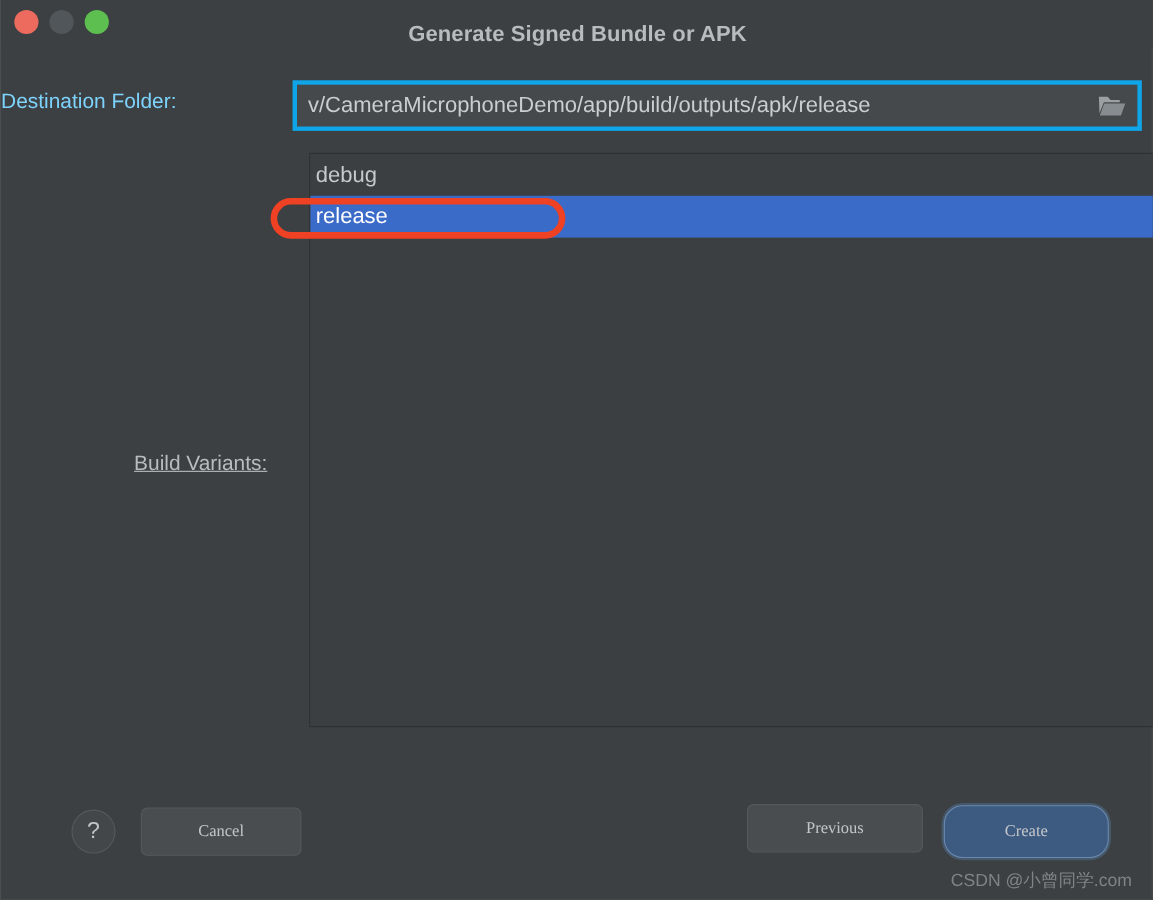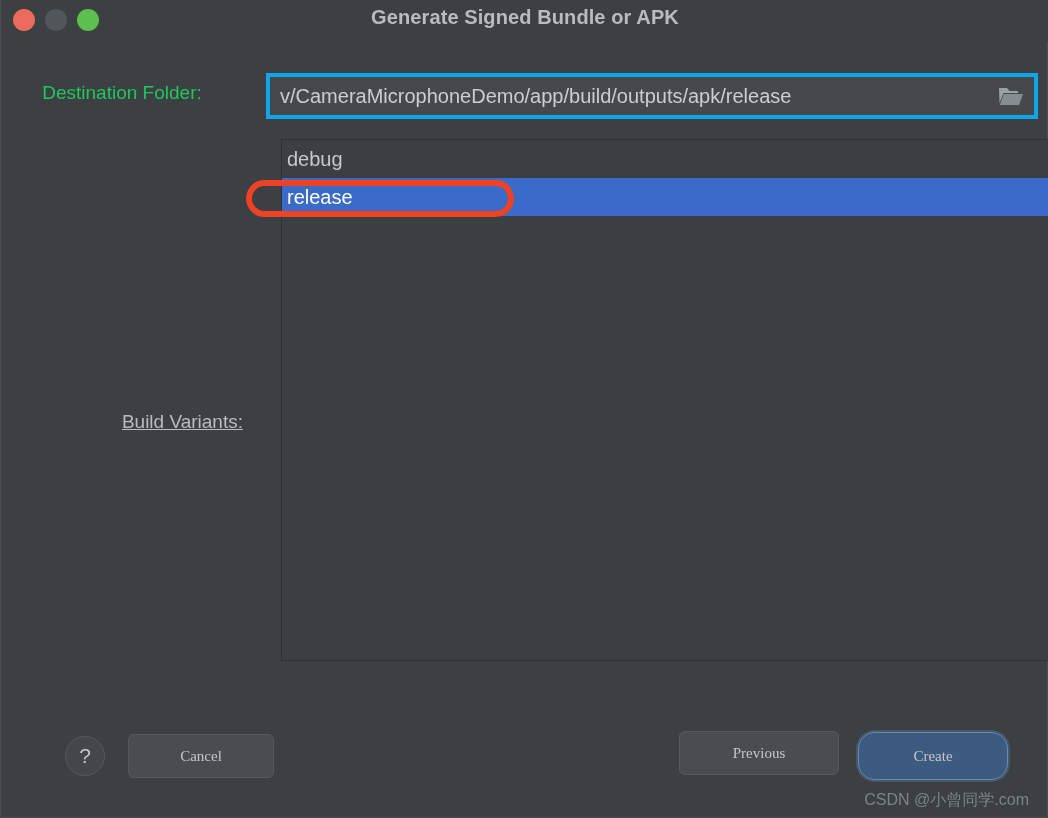--- a/index.html
+++ b/index.html
@@ -48,38 +48,38 @@
     border-radius: 50%;
     display: block;
   }
   .tl-close  { background: #ed6a5e; }
   .tl-min    { background: #51565a; }
   .tl-max    { background: #5dbf4f; }
 
   #window-title {
     position: absolute;
     left: 0;
-    top: 6px;
+    top: 20px;
     width: 1048px;
     text-align: center;
     font-size: 20px;
     font-weight: bold;
     color: #b9bcbe;
     letter-spacing: 0.1px;
   }
 
   
   #dest-label {
     position: absolute;
     left: 0;
     top: 82px;
     width: 242px;
-    text-align: center;
+    text-align: left;
     font-size: 19px;
-    color: #22c55e;
+    color: #7dd3fc;
   }
   #dest-field {
     position: absolute;
     left: 265px;
     top: 73px;
     width: 772px;
     height: 46px;
     background: #45494c;
     border: 4px solid #0ea5e9;
     box-sizing: border-box;

